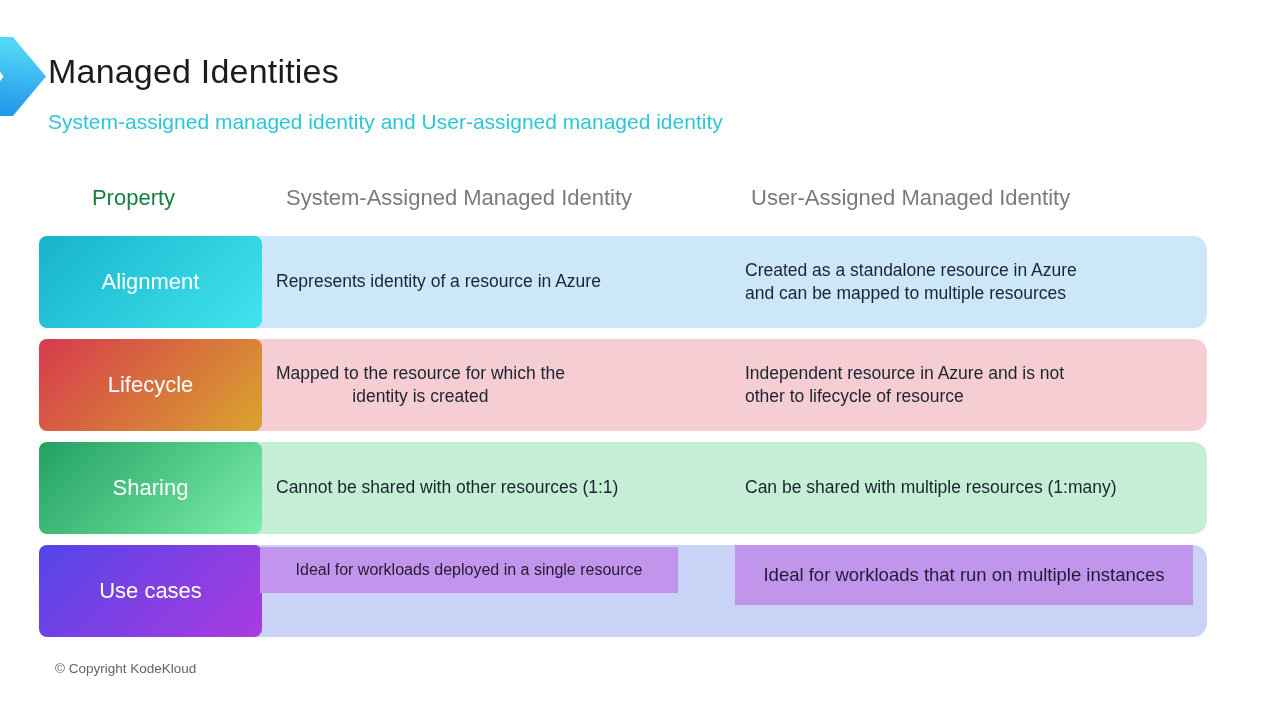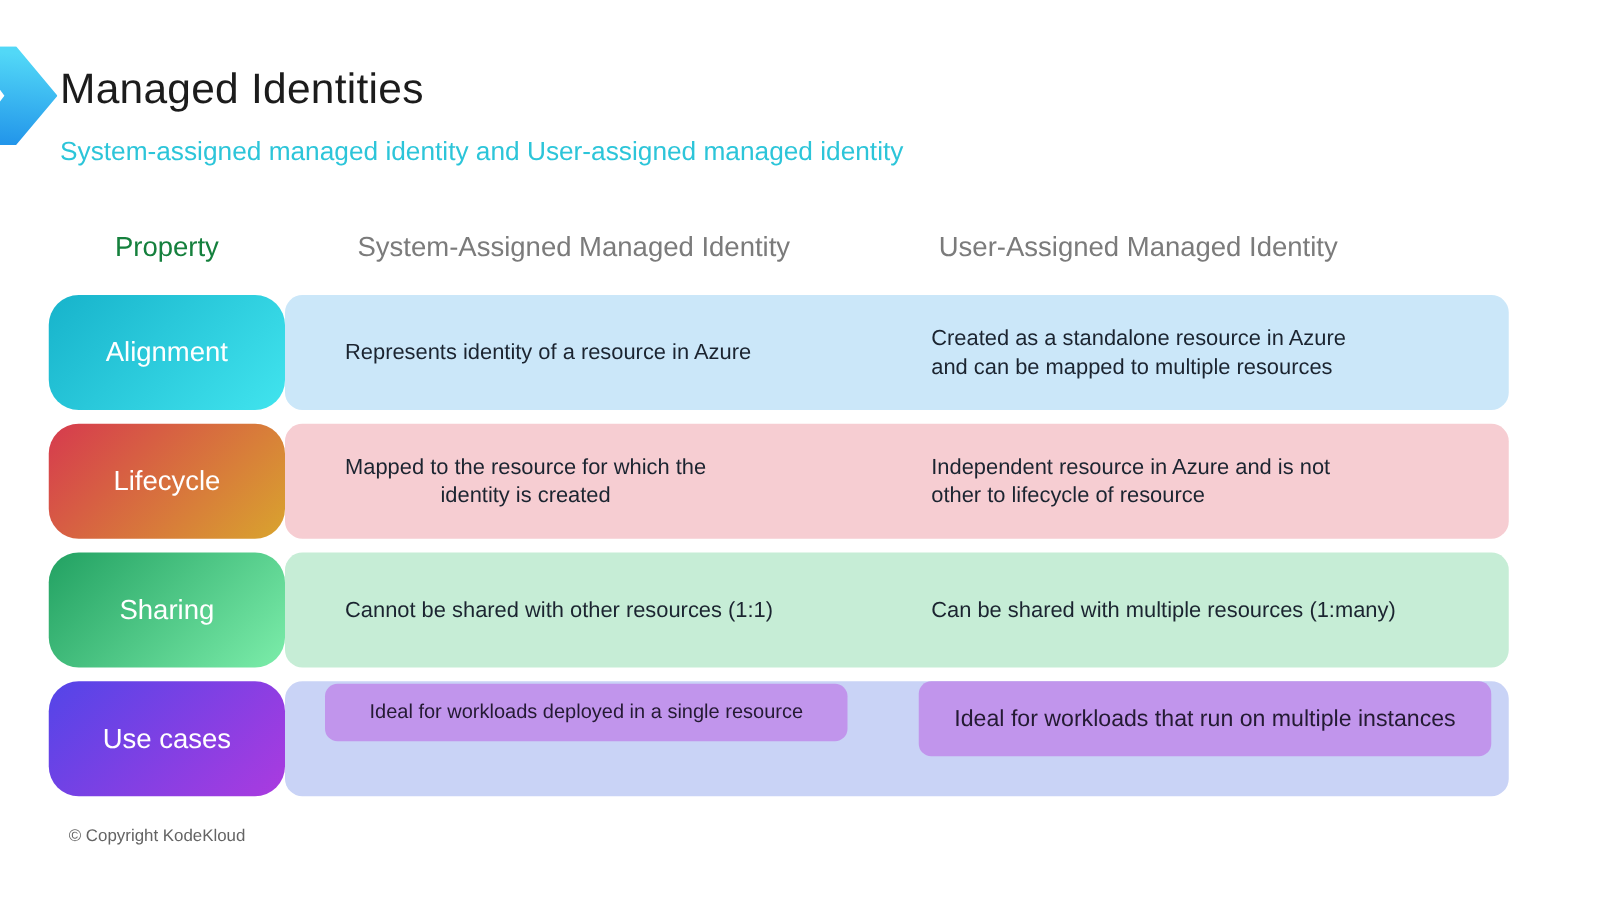--- a/index.html
+++ b/index.html
@@ -59,22 +59,22 @@
   }
   .row-bg {
     position: absolute;
     left: 189px; top: 0;
     width: 979px; height: 100%;
     border-radius: 14px;
   }
   .pill {
     position: absolute;
     left: 0; top: 0;
-    width: 189px; height: 100%;
-    border-radius: 24px;
+    width: 223px; height: 100%;
+    border-radius: 8px;
     display: flex;
     align-items: center;
     justify-content: center;
     color: #ffffff;
     font-size: 22px;
     z-index: 2;
   }
   .cell {
     position: absolute;
     top: 50%;
@@ -83,21 +83,21 @@
     line-height: 1.32;
     color: #1b2430;
     white-space: pre-line;
   }
   .cell-sys  { left: 237px; text-align: center; }
   .cell-user { left: 706px; }
 
   
   .ucbox {
     position: absolute;
-    border-radius: 10px;
+    border-radius: 0;
     display: flex;
     align-items: center;
     justify-content: center;
     color: #241a33;
     text-align: center;
     z-index: 2;
   }
   .ucbox-sys  { left: 221px; top: 2px; width: 418px; height: 46px; font-size: 16px; }
   .ucbox-user { left: 696px; top: 0px;  width: 458px; height: 60px; font-size: 18.5px; }
 

